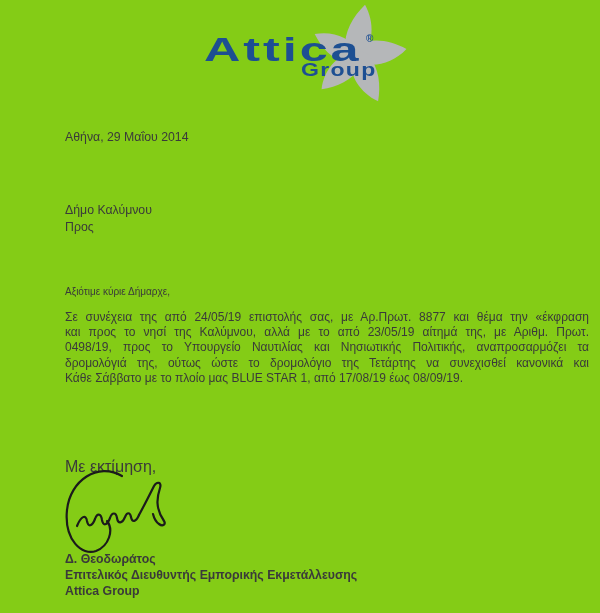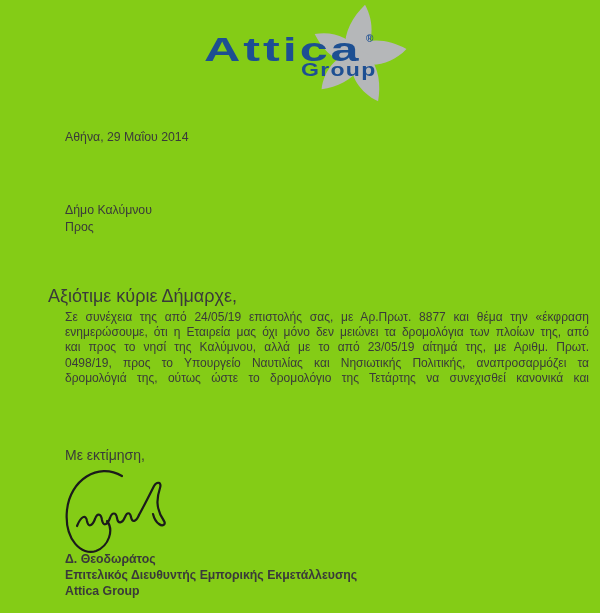--- a/index.html
+++ b/index.html
@@ -20,25 +20,25 @@
     font-size:10px;font-weight:bold;color:#1d4f92;
   }
   .group{
     position:absolute;left:301px;top:60px;z-index:2;
     font-size:18px;font-weight:bold;color:#1d4f92;letter-spacing:1px;
     transform:scaleX(1.28);transform-origin:left top;white-space:nowrap;
   }
   
   .date{position:absolute;left:65px;top:130px;font-size:12.3px;}
   .recipient{position:absolute;left:65px;top:202px;font-size:12.3px;line-height:17px;}
-  .salutation{position:absolute;left:48px;top:286px;font-size:18px;}
+  .salutation{position:absolute;left:65px;top:286px;font-size:10px;}
   .body{position:absolute;left:65px;top:310px;width:524px;font-size:12px;line-height:15.2px;}
   .jline{text-align:justify;text-align-last:justify;white-space:normal;}
   .lastline{text-align:left;}
-  .closing{position:absolute;left:65px;top:447px;font-size:14px;}
+  .closing{position:absolute;left:65px;top:458px;font-size:16px;}
   .signature{position:absolute;left:56px;top:466px;z-index:2;}
   .sigblock{position:absolute;left:65px;top:551px;font-size:12.3px;line-height:16px;font-weight:bold;}
 </style>
 </head>
 <body>
 
 <div class="page">
 
   <div class="logo">
     <div class="star-wrap">
@@ -61,24 +61,24 @@
 
   <div class="recipient">
     <div>Δήμο Καλύμνου</div>
     <div>Προς</div>
   </div>
 
   <div class="salutation">Αξιότιμε κύριε Δήμαρχε,</div>
 
   <div class="body">
     <div class="jline">Σε συνέχεια της από 24/05/19 επιστολής σας, με Αρ.Πρωτ. 8877 και θέμα την «έκφραση</div>
-    <div class="jline">ενημερώσουμε, ότι η Εταιρεία μας όχι μόνο δεν μειώνει τα δρομολόγια των πλοίων της, από</div>
     <div class="jline">και προς το νησί της Καλύμνου, αλλά με το από 23/05/19 αίτημά της, με Αριθμ. Πρωτ.</div>
     <div class="jline">0498/19, προς το Υπουργείο Ναυτιλίας και Νησιωτικής Πολιτικής, αναπροσαρμόζει τα</div>
     <div class="jline">δρομολόγιά της, ούτως ώστε το δρομολόγιο της Τετάρτης να συνεχισθεί κανονικά και</div>
+    <div class="lastline">Κάθε Σάββατο με το πλοίο μας BLUE STAR 1, από 17/08/19 έως 08/09/19.</div>
   </div>
 
   <div class="closing">Με εκτίμηση,</div>
 
   <div class="signature">
     <svg width="118" height="92" viewBox="0 0 118 92" xmlns="http://www.w3.org/2000/svg" fill="none" stroke="#1b1b1b" stroke-width="2.2" stroke-linecap="round">
       <path d="M 66 10 C 42 -4 14 14 11 44 C 8 74 26 90 40 85 C 53 80 58 64 51 55"></path>
       <path d="M 21 60 C 25 50 30 48 31 55 C 32 61 36 61 39 53 C 41 47 45 47 46 54
                C 47 60 51 60 54 52 C 56 46 60 46 61 52 C 62 58 66 58 69 51
                C 71 46 74 46 75 51 C 76 57 80 56 83 49"></path>

